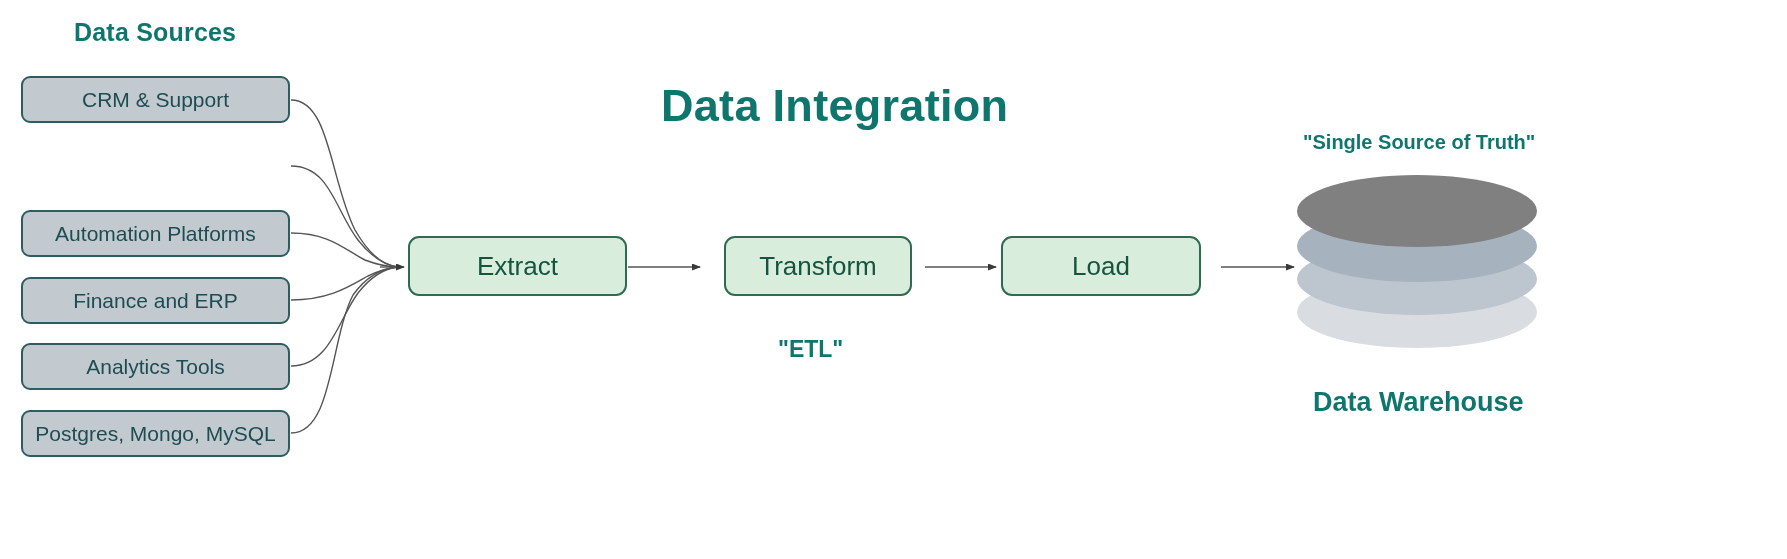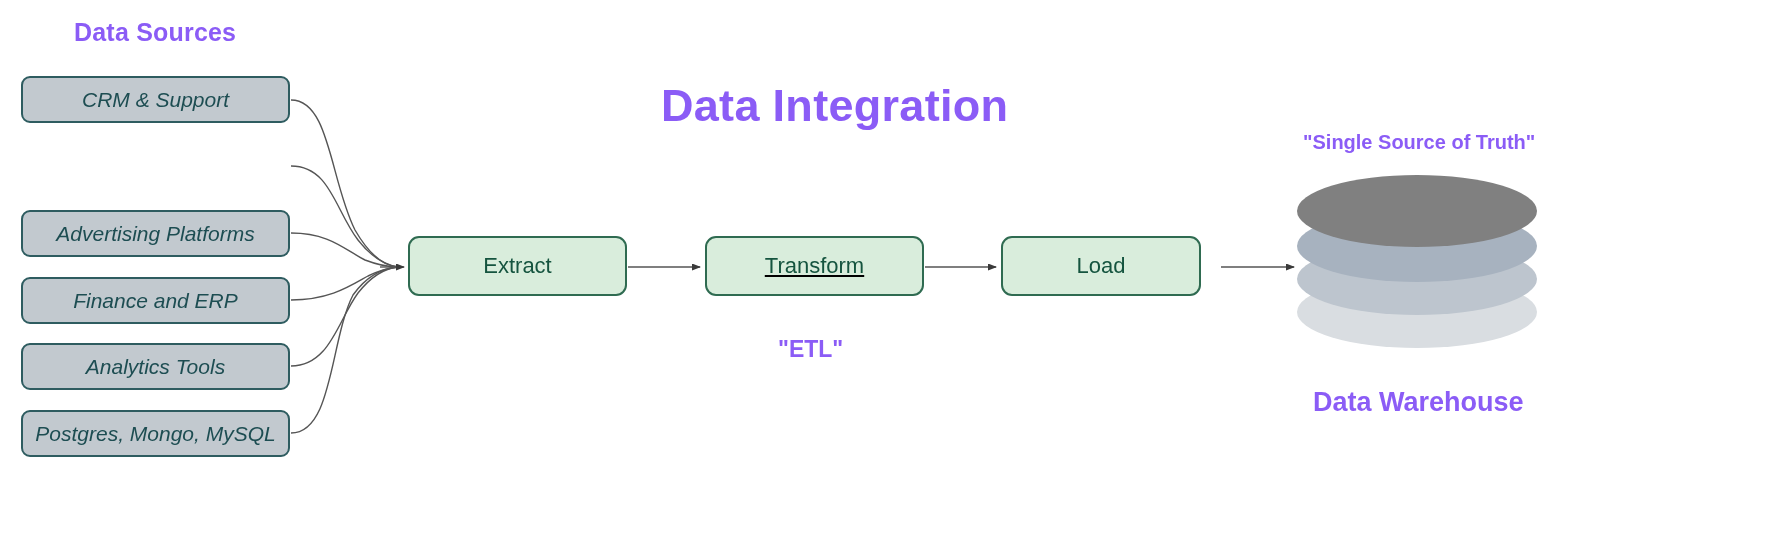--- a/index.html
+++ b/index.html
@@ -27,21 +27,21 @@
     top: 0;
     width: 1787px;
     height: 559px;
     pointer-events: none;
   }
 
   
   .heading-bold {
     position: absolute;
     font-weight: bold;
-    color: #8b5cf6;
+    color: #0f766e;
     white-space: nowrap;
   }
   #data-sources-title {
     left: 74px;
     top: 18px;
     font-size: 25px;
     letter-spacing: 0.2px;
   }
   #diagram-title {
     left: 617px;
@@ -72,21 +72,20 @@
     left: 21px;
     width: 269px;
     height: 47px;
     box-sizing: border-box;
     border: 2px solid #2e5c60;
     border-radius: 9px;
     background: #c2c9cf;
     display: flex;
     align-items: center;
     justify-content: center;
-    font-style: italic;
   }
   .src-box .src-label {
     font-size: 21px;
     color: #1d4d52;
     white-space: nowrap;
     line-height: 1;
   }
 
   
   .etl-box {
@@ -95,27 +94,27 @@
     height: 60px;
     box-sizing: border-box;
     border: 2px solid #2f6b51;
     border-radius: 11px;
     background: #d9eddc;
     display: flex;
     align-items: center;
     justify-content: center;
   }
   .etl-box .etl-label {
-    font-size: 22px;
+    font-size: 26px;
     color: #15543f;
     white-space: nowrap;
     line-height: 1;
   }
   #etl-extract   { left: 408px;  width: 219px; }
-  #etl-transform { left: 705px;  width: 219px; text-decoration: underline; }
+  #etl-transform { left: 724px;  width: 188px; }
   #etl-load      { left: 1001px; width: 200px; }
 
   
   #warehouse {
     position: absolute;
     left: 1297px;
     top: 175px;
     width: 240px;
     height: 175px;
   }
@@ -167,21 +166,21 @@
   <div class="heading-bold" id="etl-caption">"ETL"</div>
 
   <div class="heading-bold" id="sst-caption">"Single Source of Truth"</div>
 
   <div class="heading-bold" id="warehouse-caption">Data Warehouse</div>
 
   <div class="src-box" style="top:76px">
     <span class="src-label">CRM &amp; Support</span>
   </div>
   <div class="src-box" style="top:210px">
-    <span class="src-label">Advertising Platforms</span>
+    <span class="src-label">Automation Platforms</span>
   </div>
   <div class="src-box" style="top:277px">
     <span class="src-label">Finance and ERP</span>
   </div>
   <div class="src-box" style="top:343px">
     <span class="src-label">Analytics Tools</span>
   </div>
   <div class="src-box" style="top:410px">
     <span class="src-label">Postgres, Mongo, MySQL</span>
   </div>

